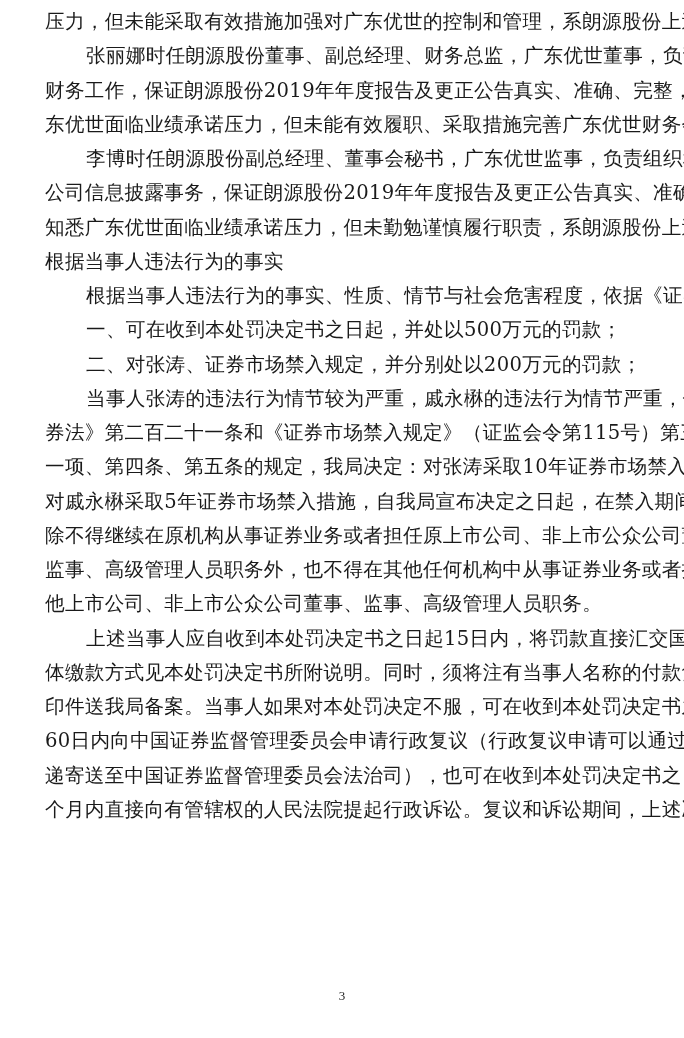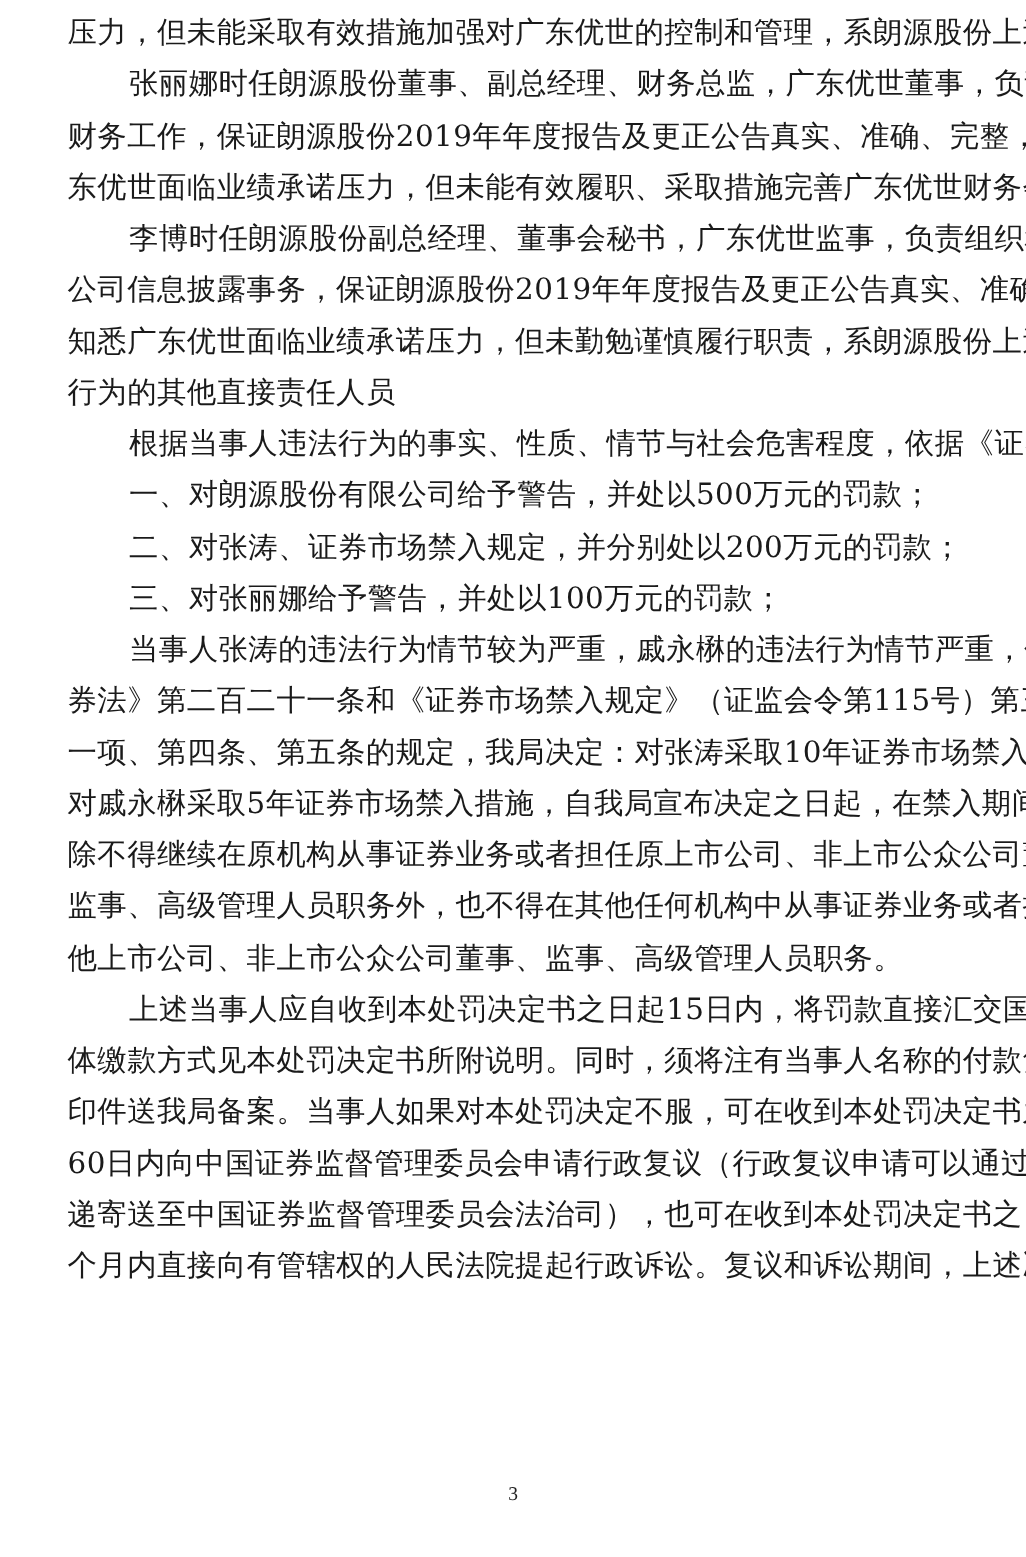--- a/index.html
+++ b/index.html
@@ -56,25 +56,24 @@
 
 <div class="page">
   <div class="body-text">
     <div class="line">压力，但未能采取有效措施加强对广东优世的控制和管理，系朗源股份上述违法</div>
     <div class="line indent">张丽娜时任朗源股份董事、副总经理、财务总监，广东优世董事，负责公司</div>
     <div class="line">财务工作，保证朗源股份2019年年度报告及更正公告真实、准确、完整，知悉广</div>
     <div class="line">东优世面临业绩承诺压力，但未能有效履职、采取措施完善广东优世财务会计基</div>
     <div class="line indent">李博时任朗源股份副总经理、董事会秘书，广东优世监事，负责组织和协调</div>
     <div class="line">公司信息披露事务，保证朗源股份2019年年度报告及更正公告真实、准确、完整，</div>
     <div class="line">知悉广东优世面临业绩承诺压力，但未勤勉谨慎履行职责，系朗源股份上述违法</div>
-    <div class="line">行为的其他直接责任人员</div>
+    <div class="line">根据当事人违法行为的事实</div>
     <div class="line indent">根据当事人违法行为的事实、性质、情节与社会危害程度，依据《证券法》</div>
-    <div class="line indent">一、对朗源股份有限公司给予警告，并处以500万元的罚款；</div>
+    <div class="line indent">一、可在收到本处罚决定书之日起，并处以500万元的罚款；</div>
     <div class="line indent">二、对张涛、证券市场禁入规定，并分别处以200万元的罚款；</div>
-    <div class="line indent">三、对张丽娜给予警告，并处以100万元的罚款；</div>
     <div class="line indent">当事人张涛的违法行为情节较为严重，戚永楙的违法行为情节严重，依据《证</div>
     <div class="line">券法》第二百二十一条和《证券市场禁入规定》（证监会令第115号）第三条第</div>
     <div class="line">一项、第四条、第五条的规定，我局决定：对张涛采取10年证券市场禁入措施，</div>
     <div class="line">对戚永楙采取5年证券市场禁入措施，自我局宣布决定之日起，在禁入期间内，</div>
     <div class="line">除不得继续在原机构从事证券业务或者担任原上市公司、非上市公众公司董事、</div>
     <div class="line">监事、高级管理人员职务外，也不得在其他任何机构中从事证券业务或者担任其</div>
     <div class="line">他上市公司、非上市公众公司董事、监事、高级管理人员职务。</div>
     <div class="line indent">上述当事人应自收到本处罚决定书之日起15日内，将罚款直接汇交国库。具</div>
     <div class="line">体缴款方式见本处罚决定书所附说明。同时，须将注有当事人名称的付款凭证复</div>
     <div class="line">印件送我局备案。当事人如果对本处罚决定不服，可在收到本处罚决定书之日起</div>

